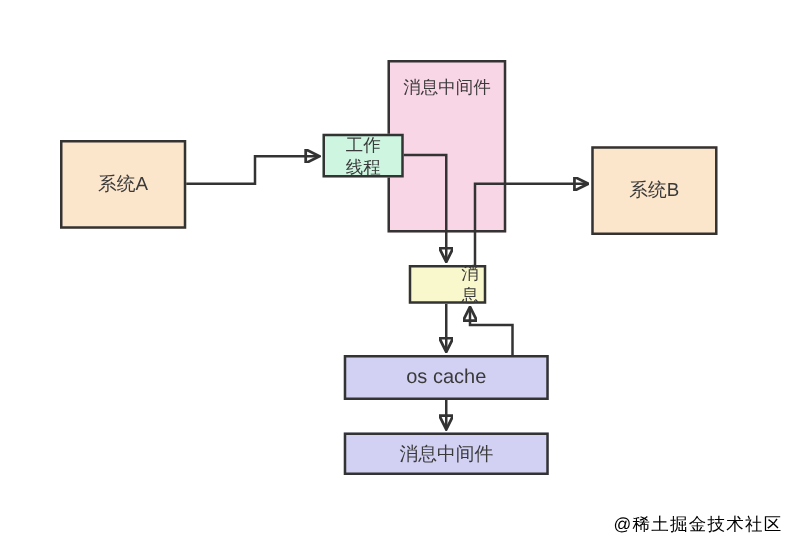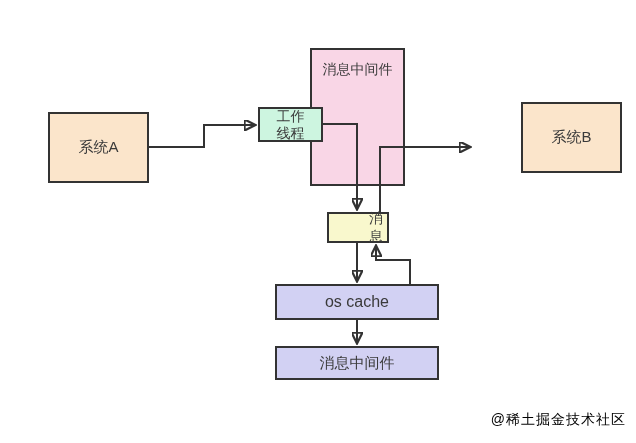--- a/index.html
+++ b/index.html
@@ -32,22 +32,22 @@
     align-items: flex-start;
     z-index: 1;
   }
   .n-middleware .label { padding-top: 11px; }
   .n-worker {
     left: 258px; top: 107px; width: 65px; height: 35px;
     background: #cdf5e0; font-size: 14px;
   }
   .n-worker .label { width: 30px; text-align: center; line-height: 1.2; }
   .n-system-b {
-    left: 473px; top: 102px; width: 101px; height: 71px;
-    background: #fbe5cb; font-size: 15px; margin-left: 48px;
+    left: 473px; top: 117px; width: 101px; height: 71px;
+    background: #fbe5cb; font-size: 15px;
   }
   .n-message {
     left: 327px; top: 212px; width: 62px; height: 31px;
     background: #f9f8cd; font-size: 14px; padding-left: 40px;
   }
   .n-os-cache {
     left: 275px; top: 284px; width: 164px; height: 36px;
     background: #d2d1f3; font-size: 16px;
   }
   .n-disk {

